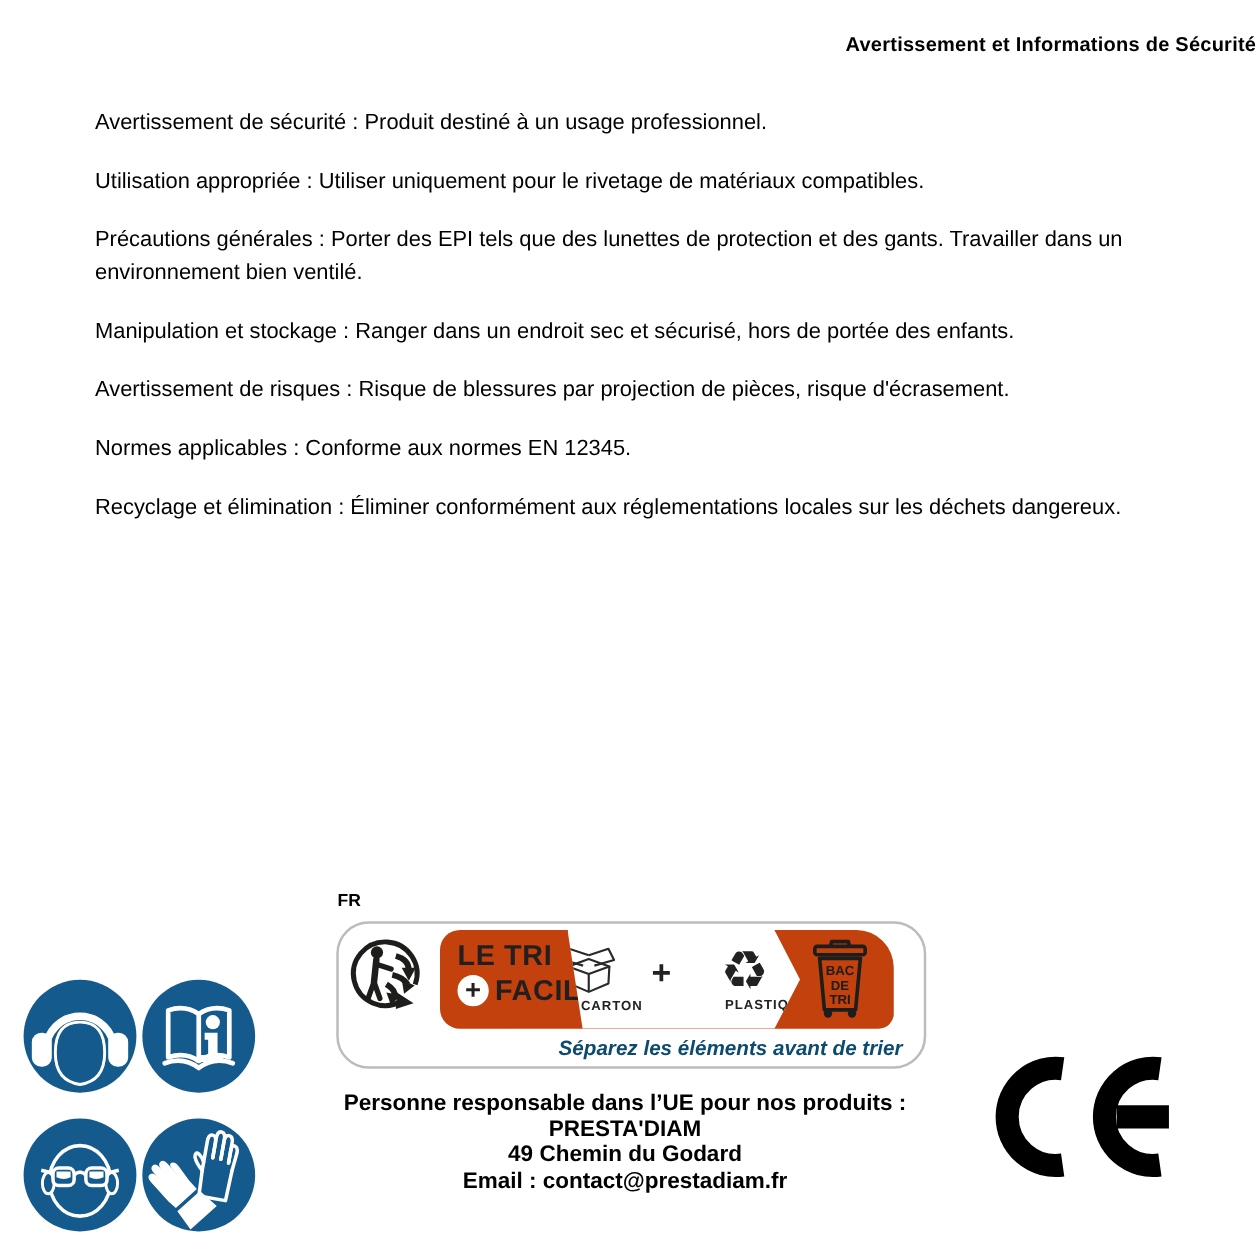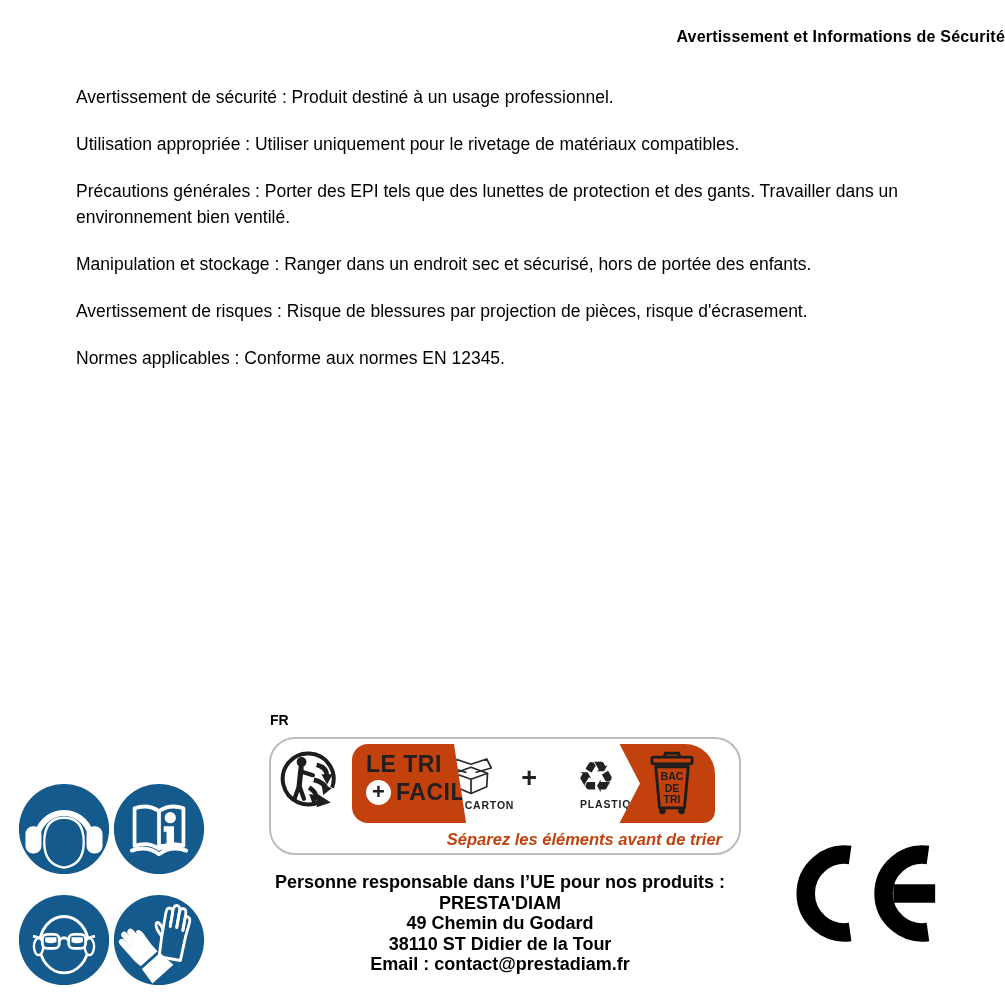--- a/index.html
+++ b/index.html
@@ -51,41 +51,42 @@
   }
   .material{display:flex;flex-direction:column;align-items:center;}
   .material .mat-label{font-size:10.5px;font-weight:bold;letter-spacing:.8px;color:#222;margin-top:1px;padding-left:36px;}
   .mat-plus{font-size:27px;font-weight:800;color:#222;align-self:center;margin-top:-10px;}
   .recycle-glyph{
     font-family:"DejaVu Sans", sans-serif;font-size:43px;line-height:40px;color:#222;
   }
   .bin{position:absolute;right:20px;top:6px;}
   .separez{
     position:absolute;right:17px;bottom:4px;font-style:italic;font-weight:600;
-    font-size:16.5px;color:#c2410c;
+    font-size:16.5px;color:#0c4a6e;
   }
 
   .responsible{
     position:absolute;left:253px;top:872px;width:494px;text-align:center;
     font-weight:bold;font-size:18px;line-height:20.5px;
   }
   .ce-mark{position:absolute;left:796px;top:840px;}
 </style>
 </head>
 <body>
 
 <div class="doc-title">Avertissement et Informations de Sécurité</div>
 
 <div class="doc-body">
   <p>Avertissement de sécurité : Produit destiné à un usage professionnel.</p>
   <p>Utilisation appropriée : Utiliser uniquement pour le rivetage de matériaux compatibles.</p>
   <p>Précautions générales : Porter des EPI tels que des lunettes de protection et des gants. Travailler dans un environnement bien ventilé.</p>
   <p>Manipulation et stockage : Ranger dans un endroit sec et sécurisé, hors de portée des enfants.</p>
   <p>Avertissement de risques : Risque de blessures par projection de pièces, risque d'écrasement.</p>
   <p>Normes applicables : Conforme aux normes EN 12345.</p>
+  <p>Recyclage et élimination : Éliminer conformément aux réglementations locales sur les déchets dangereux.</p>
 </div>
 
 <div class="safety-icons">
 
   <svg width="94" height="94" viewBox="0 0 100 100">
     <circle cx="50" cy="50" r="48" fill="#145a8c"></circle>
     <path d="M21,62 A29,29 0 0 1 79,62" stroke="#fff" stroke-width="6.5" fill="none"></path>
     <path d="M29,64 Q29,38 50,38 Q71,38 71,64 Q71,88 50,91 Q29,88 29,64 Z" fill="#145a8c" stroke="#fff" stroke-width="2.5"></path>
     <rect x="9" y="47" width="17" height="29" rx="8" fill="#fff"></rect>
     <rect x="74" y="47" width="17" height="29" rx="8" fill="#fff"></rect>
@@ -200,21 +201,20 @@
     </svg>
   </div>
 
   <div class="separez">Séparez les éléments avant de trier</div>
 </div>
 
 <div class="responsible">
   <div>Personne responsable dans l’UE pour nos produits :</div>
   <div>PRESTA'DIAM</div>
   <div>49 Chemin du Godard</div>
-  <div>38110 ST Didier de la Tour</div>
   <div>Email : contact@prestadiam.fr</div>
 </div>
 
 <svg class="ce-mark" width="146" height="107" viewBox="0 0 150 110">
   <g stroke="#000" stroke-width="19" fill="none">
     <path d="M55.6,15.4 A40,40 0 1 0 55.6,94.6"></path>
     <path d="M135.6,15.4 A40,40 0 1 0 135.6,94.6"></path>
     <path d="M100,55 L143,55"></path>
   </g>
 </svg>

